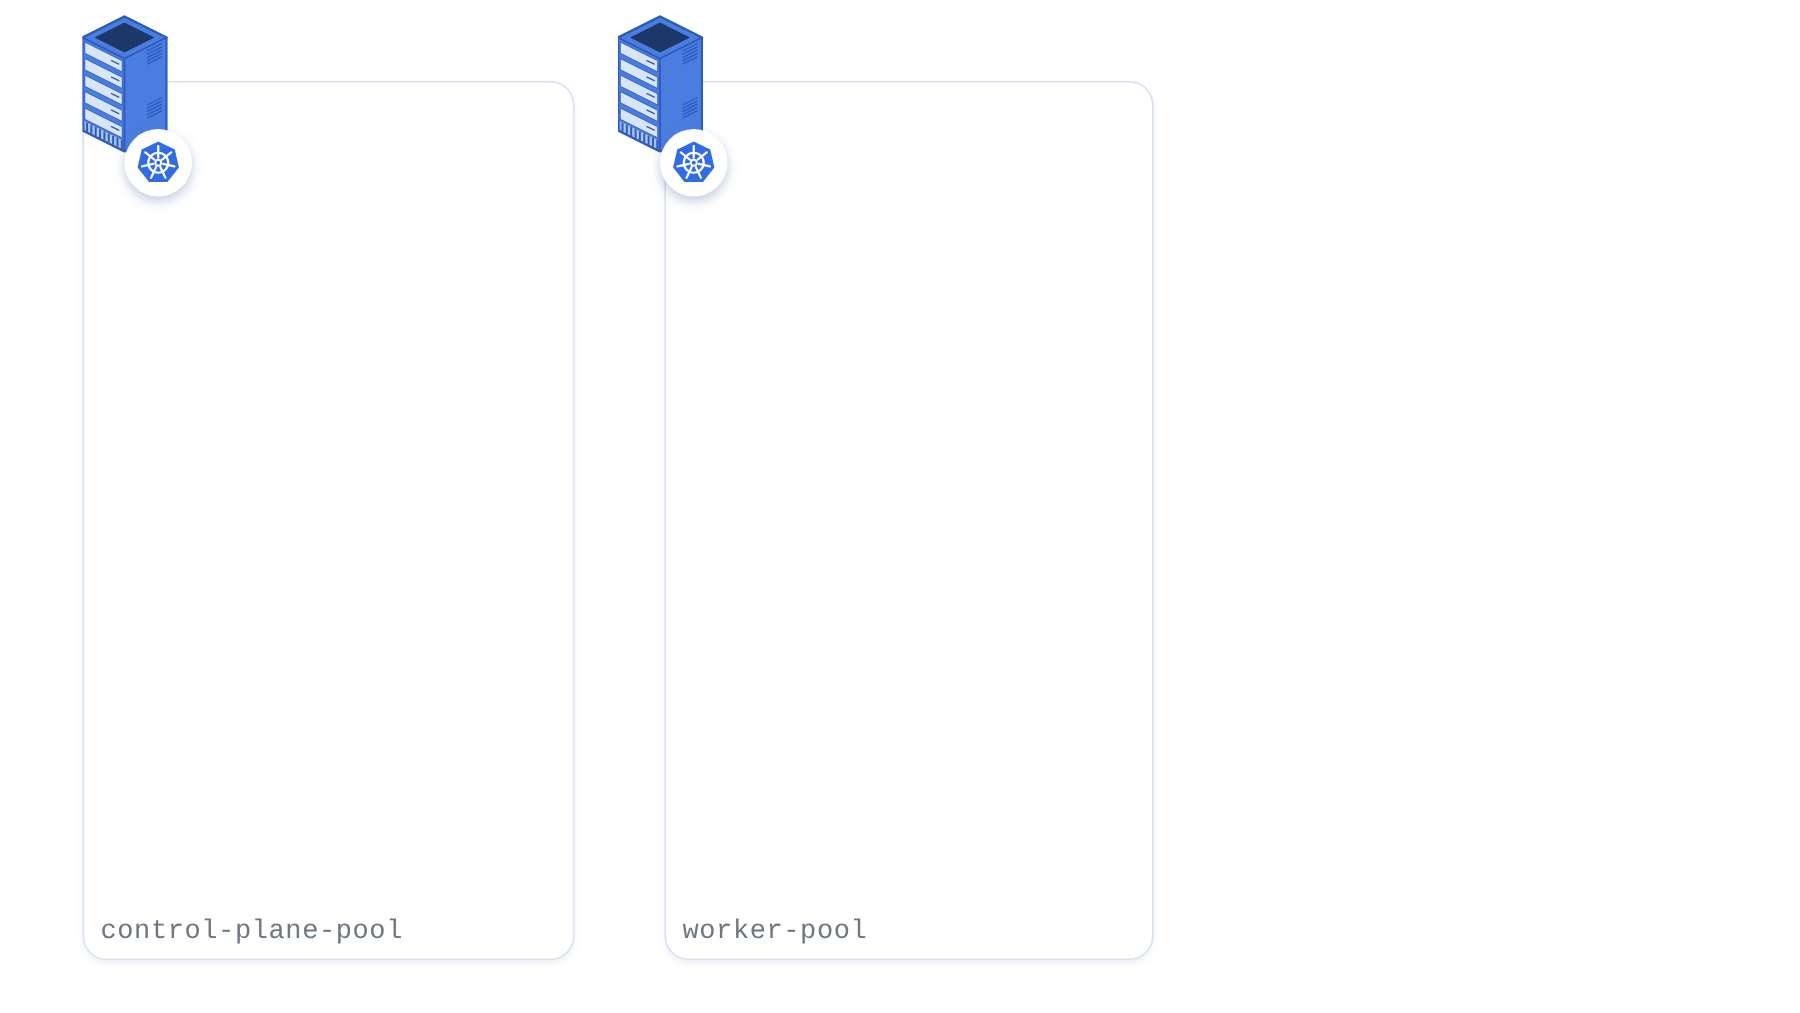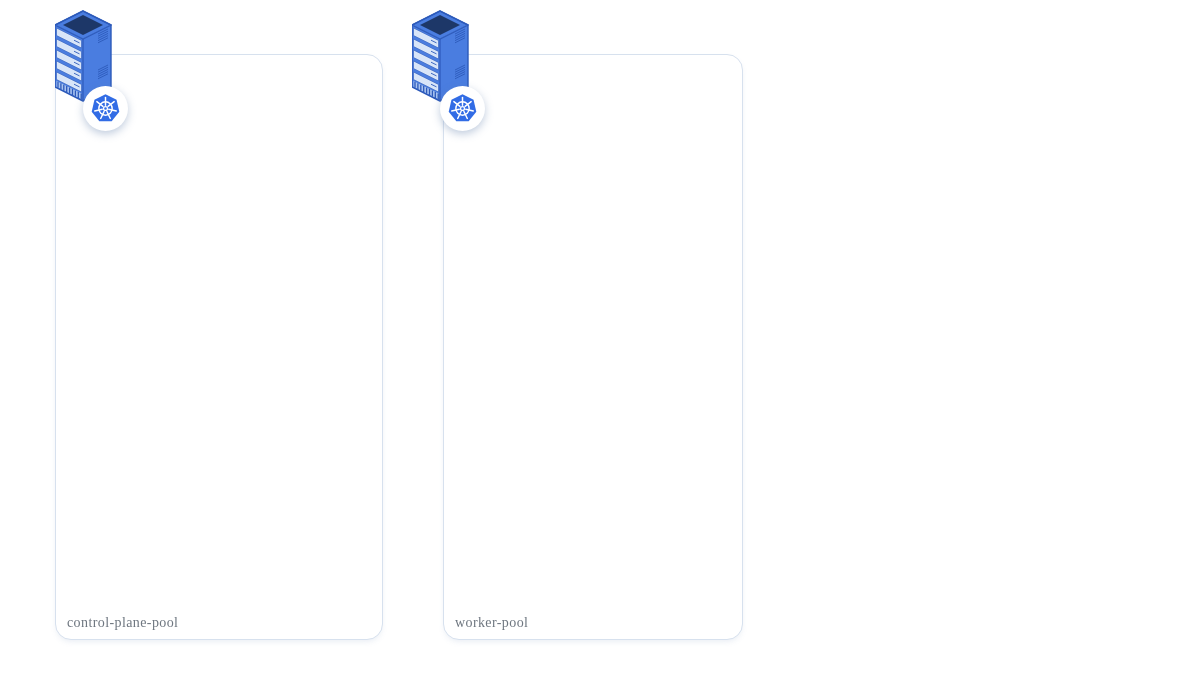--- a/index.html
+++ b/index.html
@@ -19,27 +19,27 @@
     position: absolute;
     top: 54px;
     height: 586px;
     border: 1.5px solid var(--pool-border, #d7e1ee);
     border-radius: 16px;
     background: #ffffff;
     box-shadow: 0 3px 6px -2px rgba(110, 140, 185, 0.18);
     box-sizing: border-box;
   }
   .pool.pool-0 { left: 55px;  width: 328px; }
-  .pool.pool-1 { left: 443px; width: 300px; }
+  .pool.pool-1 { left: 443px; width: 326px; }
   .pool-label {
     position: absolute;
     left: 11px;
     bottom: 8px;
-    font-family: Liberation Serif, serif;
-    font-size: 14px;
+    font-family: Liberation Mono, monospace;
+    font-size: 18px;
     letter-spacing: 0.4px;
     color: var(--pool-label-color, #6f7780);
     white-space: nowrap;
   }
   .node {
     position: absolute;
     width: 57px;
     height: 92px;
     top: -45px;
   }

